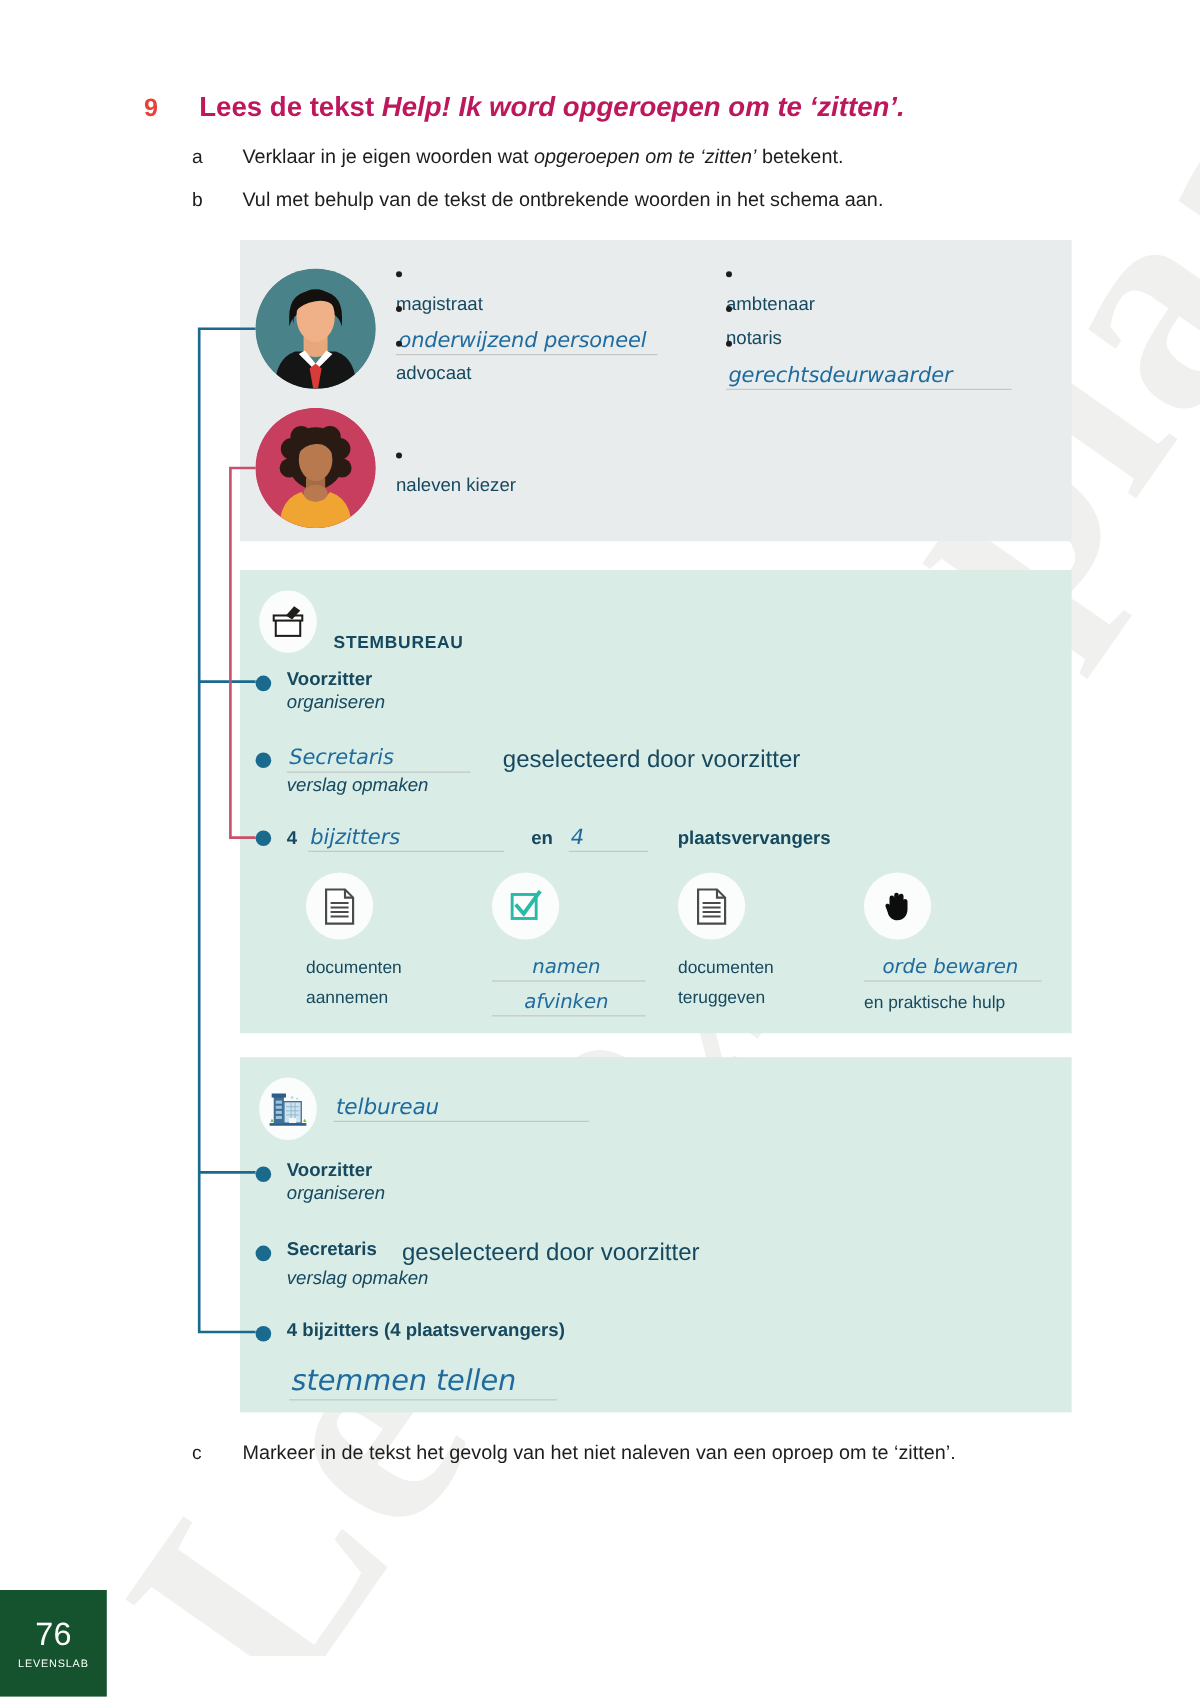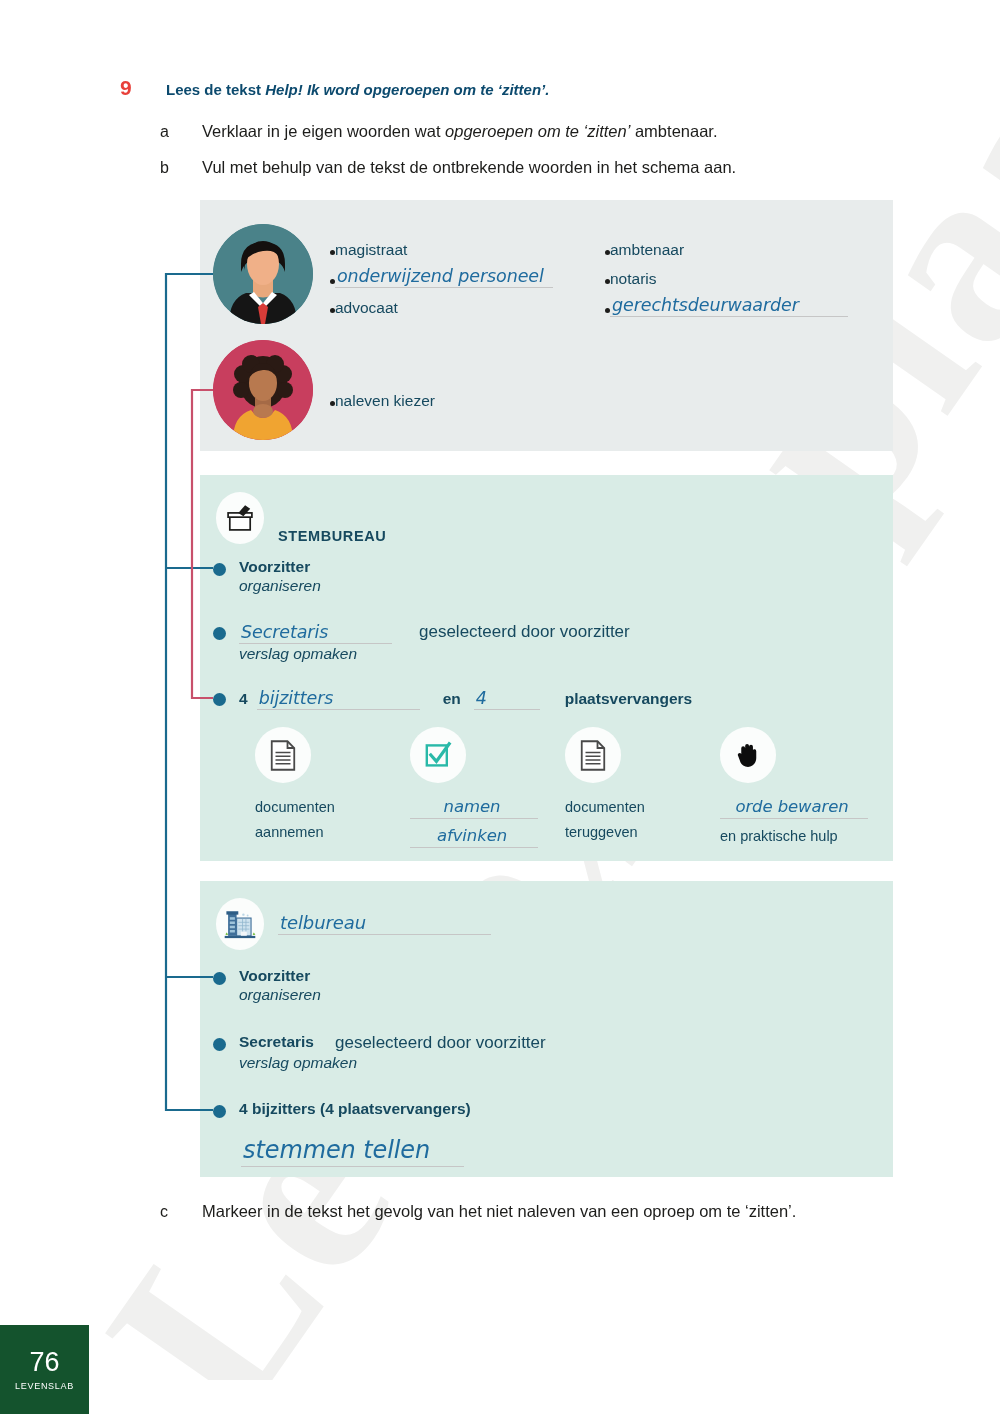--- a/index.html
+++ b/index.html
@@ -36,21 +36,21 @@
   
   .q-head{
     position:absolute;left:120px;top:76px;width:780px;
     display:flex;gap:24px;align-items:baseline;
   }
   .q-num{
     color:#e8403a;font-size:21px;font-weight:700;
     width:22px;flex:0 0 22px;
   }
   .q-title{
-    color:#0c4a6e;font-size:15px;font-weight:700;
+    color:#be185d;font-size:23px;font-weight:700;
   }
   .q-title i{font-style:italic;}
 
   .sub-line{
     position:absolute;left:160px;width:760px;
     display:flex;gap:0;align-items:baseline;
     font-size:16.5px;color:#1d1d1b;
   }
   .sub-letter{width:42px;flex:0 0 42px;font-size:16px;}
   .sub-text i{font-style:italic;}
@@ -74,22 +74,23 @@
     overflow:hidden;z-index:4;
   }
   .av-man{left:213px;top:224px;background:#4a8289;}
   .av-woman{left:213px;top:340px;background:#c83e5e;}
 
   
   .glist{position:absolute;z-index:4;font-size:15.5px;color:#16495f;}
   .glist-left{left:330px;top:230px;}
   .glist-right{left:605px;top:230px;}
   .glist .gitem{
-    display:flex;align-items:flex-end;
+    display:flex;align-items:flex-start;gap:10px;
     height:29px;
+    flex-direction:column;
   }
   .glist .gdot{
     width:5px;height:5px;border-radius:50%;background:#1d1d1b;
     flex:0 0 5px;position:relative;top:-4px;
   }
   .gtxt{font-size:15.5px;color:#16495f;}
 
   
   .hw{
     font-family:"DejaVu Sans", sans-serif;
@@ -119,21 +120,21 @@
 
   .mrow{position:absolute;z-index:4;}
   .mbullet{
     display:flex;align-items:flex-start;gap:13px;
   }
   .mdot{
     width:13px;height:13px;border-radius:50%;background:#1a6a8e;
     flex:0 0 13px;margin-top:5px;
   }
   .mtext-bold{font-size:15.5px;font-weight:700;color:#16495f;}
-  .mtext{font-size:17px;color:#16495f;font-weight:400;}
+  .mtext{font-size:20px;color:#16495f;font-weight:400;}
   .msub{font-size:15.5px;color:#16495f;margin-left:26px;margin-top:1px;font-style:italic;}
 
   
   .iconrow{position:absolute;left:255px;top:727px;width:620px;display:flex;z-index:4;}
   .iconcell{width:155px;display:flex;flex-direction:column;align-items:flex-start;}
   .iconcircle{
     width:56px;height:56px;border-radius:50%;background:#fbfdfc;
     display:flex;align-items:center;justify-content:center;margin-bottom:12px;
   }
   .icap{font-size:14.5px;color:#16495f;text-align:center;line-height:1.7;}
@@ -156,21 +157,21 @@
 
 <div class="page">
 
   <div class="q-head">
     <div class="q-num">9</div>
     <div class="q-title"><span>Lees de tekst </span><i>Help! Ik word opgeroepen om te ‘zitten’.</i></div>
   </div>
 
   <div class="sub-line line-a">
     <div class="sub-letter">a</div>
-    <div class="sub-text"><span>Verklaar in je eigen woorden wat </span><i>opgeroepen om te ‘zitten’</i><span> ambtenaar.</span></div>
+    <div class="sub-text"><span>Verklaar in je eigen woorden wat </span><i>opgeroepen om te ‘zitten’</i><span> betekent.</span></div>
   </div>
 
   <div class="sub-line line-b">
     <div class="sub-letter">b</div>
     <div class="sub-text">Vul met behulp van de tekst de ontbrekende woorden in het schema aan.</div>
   </div>
 
   <div class="sub-line line-c">
     <div class="sub-letter">c</div>
     <div class="sub-text">Markeer in de tekst het gevolg van het niet naleven van een oproep om te ‘zitten’.</div>

